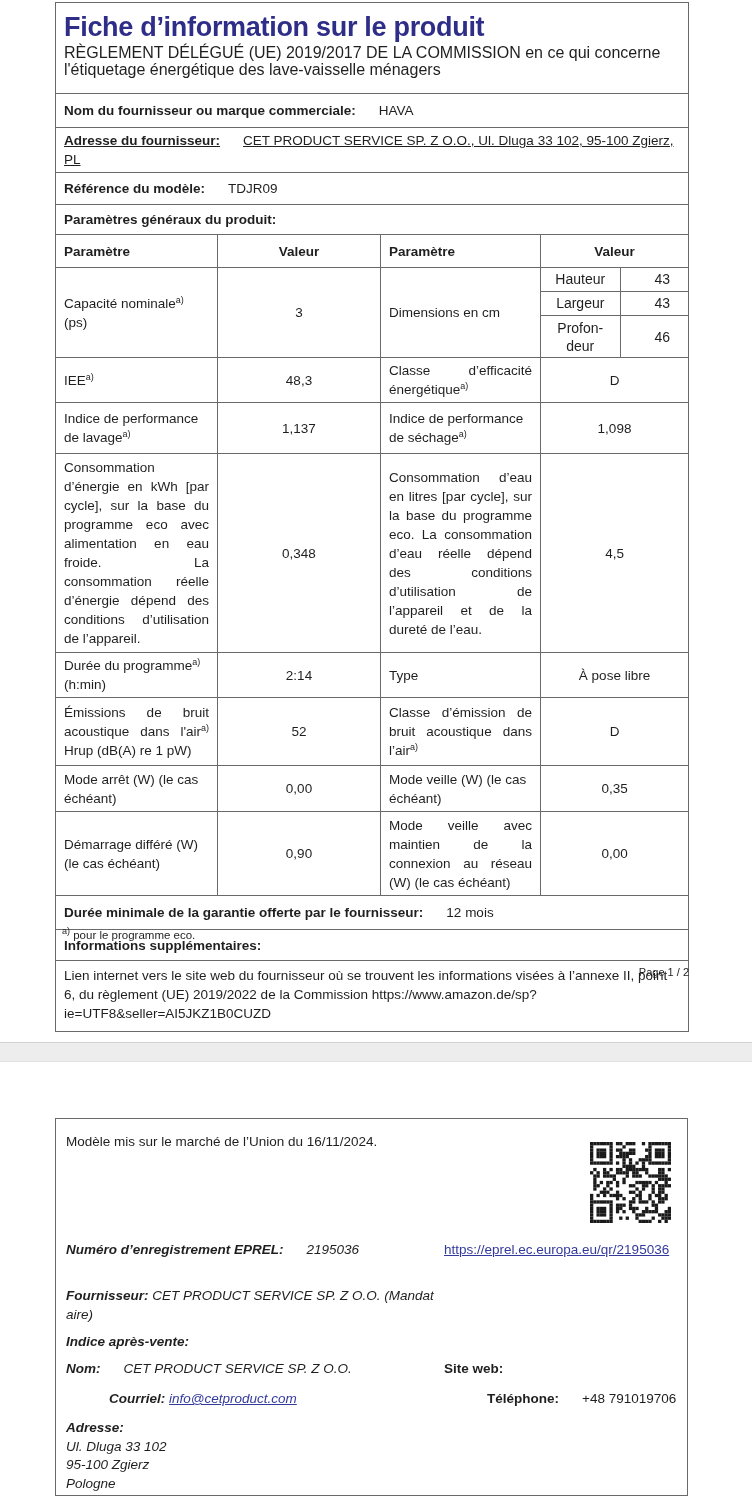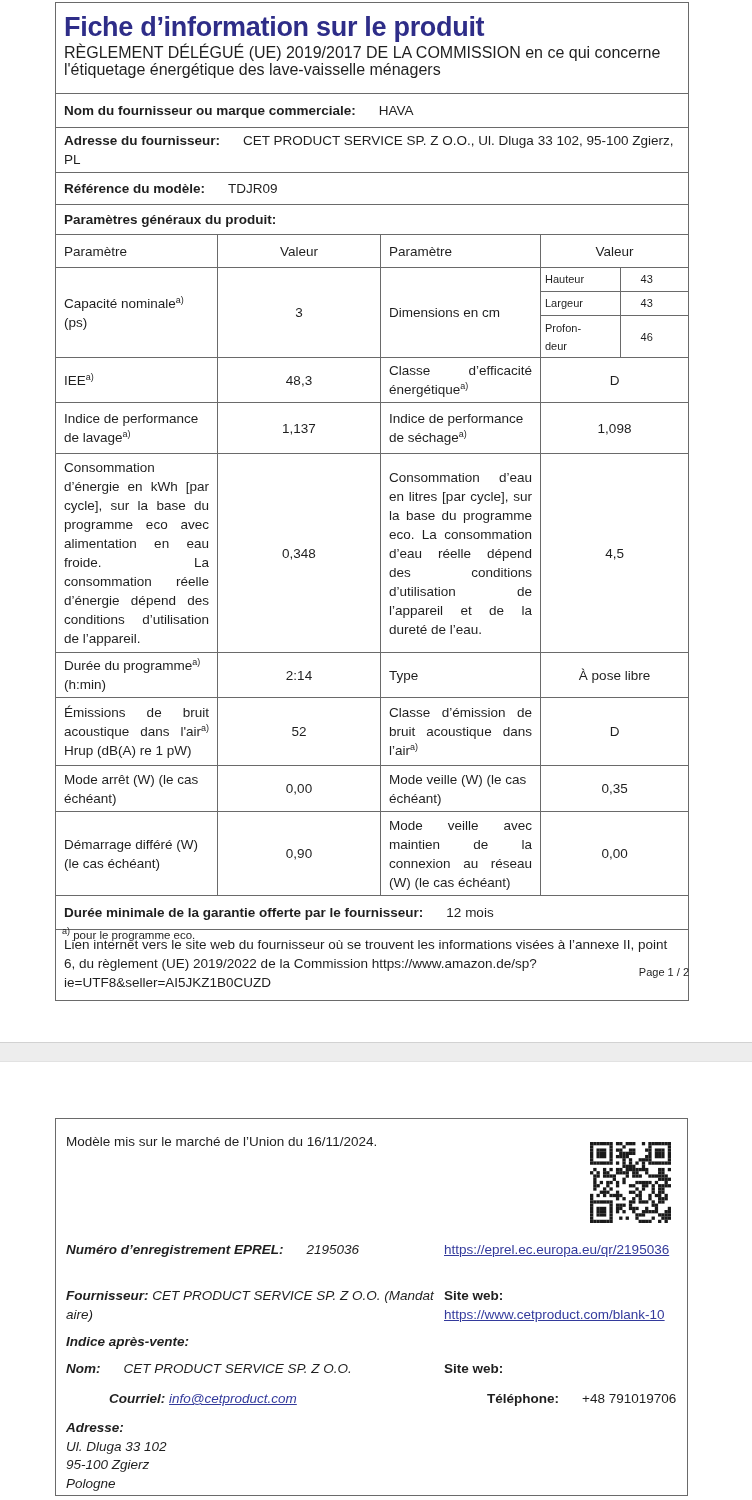--- a/index.html
+++ b/index.html
@@ -20,32 +20,32 @@
   .title-cell{padding:4px 10px 9px 10px;}
   .doc-title{font-size:27px;font-weight:700;color:#2e2d88;letter-spacing:-0.3px;}
   .reg-text{font-size:16px;line-height:17px;margin-top:7px;}
   .lbl{font-weight:700;}
   .val-after{margin-left:7px;padding-left:16px;}
   .vc{text-align:center;}
   .jc{text-align:justify;}
   sup.fn{font-size:9px;line-height:0;}
   td.dims-cell{padding:0;vertical-align:top;}
   .dims-table{border-collapse:collapse;width:100%;height:100%;table-layout:fixed;}
-  .dims-table td{border:1px solid #6a6a6a;font-size:11px;line-height:18px;padding:1px 4px;vertical-align:middle;}
+  .dims-table td{border:1px solid #6a6a6a;font-size:14px;line-height:18px;padding:1px 4px;text-align:center;vertical-align:middle;}
   .dims-table tr td:first-child{border-left:none;}
   .dims-table tr td:last-child{border-right:none;padding-left:20px;}
   .dims-table tr:first-child td{border-top:none;}
   .dims-table tr:last-child td{border-bottom:none;}
   .prewrap{white-space:pre-line;}
   .rh-title td{height:84px;}
   .rh-lbl1 td{height:27px;}
-  .rh-lbl2 td{height:26px;}
+  .rh-lbl2 td{height:26px;text-decoration:underline;}
   .rh-lbl3 td{height:25px;}
   .rh-lbl4 td{height:23px;}
-  .rh-hdr td{height:26px;}
+  .rh-hdr td{height:26px;font-weight:bold;}
   .rh1 td{height:83px;}
   .dims-table tr:nth-child(1) td{height:20px;}
   .dims-table tr:nth-child(2) td{height:21px;}
   .dims-table tr:nth-child(3) td{height:38px;}
   .rh2 td{height:37px;}
   .rh3 td{height:44px;}
   .rh4 td{height:192px;}
   .rh5 td{height:36px;}
   .rh6 td{height:61px;}
   .rh7 td{height:39px;}
@@ -210,20 +210,25 @@
     <td class="jc">Mode veille avec maintien de la connexion au réseau (W) (le cas échéant)</td>
     <td class="vc">0,00</td>
   </tr>
 
   <tr class="rh-gar">
         <td colspan="4">
     <span class="lbl">Durée minimale de la garantie offerte par le fournisseur:</span><span class="val-after">12 mois</span>
   </td>
       </tr>
 
+  <tr class="rh-inf">
+        <td colspan="4">
+    <span class="lbl">Informations supplémentaires:</span>
+  </td>
+      </tr>
 
   <tr class="rh-lien">
         <td colspan="4">
     <span>Lien internet vers le site web du fournisseur où se trouvent les informations visées à l’annexe II, point 6, du règlement (UE) 2019/2022 de la Commission</span>
     <span class="url-wrap">https://www.amazon.de/sp?ie=UTF8&amp;seller=AI5JKZ1B0CUZD</span>
   </td>
       </tr>
 </tbody>
   </table>
 
@@ -552,24 +557,20 @@
     <span class="lbl">Numéro d’enregistrement EPREL:</span><span class="val-after">2195036</span>
   </div>
   <div class="abs colR r-eprel">
     <a class="lnk">https://eprel.ec.europa.eu/qr/2195036</a>
   </div>
 
   <div class="abs colL r-fourn">
     <span class="lbl">Fournisseur:</span>
     <span class="brkall">CET PRODUCT SERVICE SP. Z O.O. (Mandataire)</span>
   </div>
-  <div class="abs colR r-fourn">
-    <span class="lbl">Site web:</span>
-    <a class="lnk">https://www.cetproduct.com/blank-10</a>
-  </div>
 
   <div class="abs colL r-sav">
     <span class="lbl">Indice après-vente:</span>
   </div>
 
   <div class="abs colL r-nom">
     <span class="lbl">Nom:</span><span class="val-after">CET PRODUCT SERVICE SP. Z O.O.</span>
   </div>
   <div class="abs colR r-nom">
     <span class="lbl">Site web:</span>

